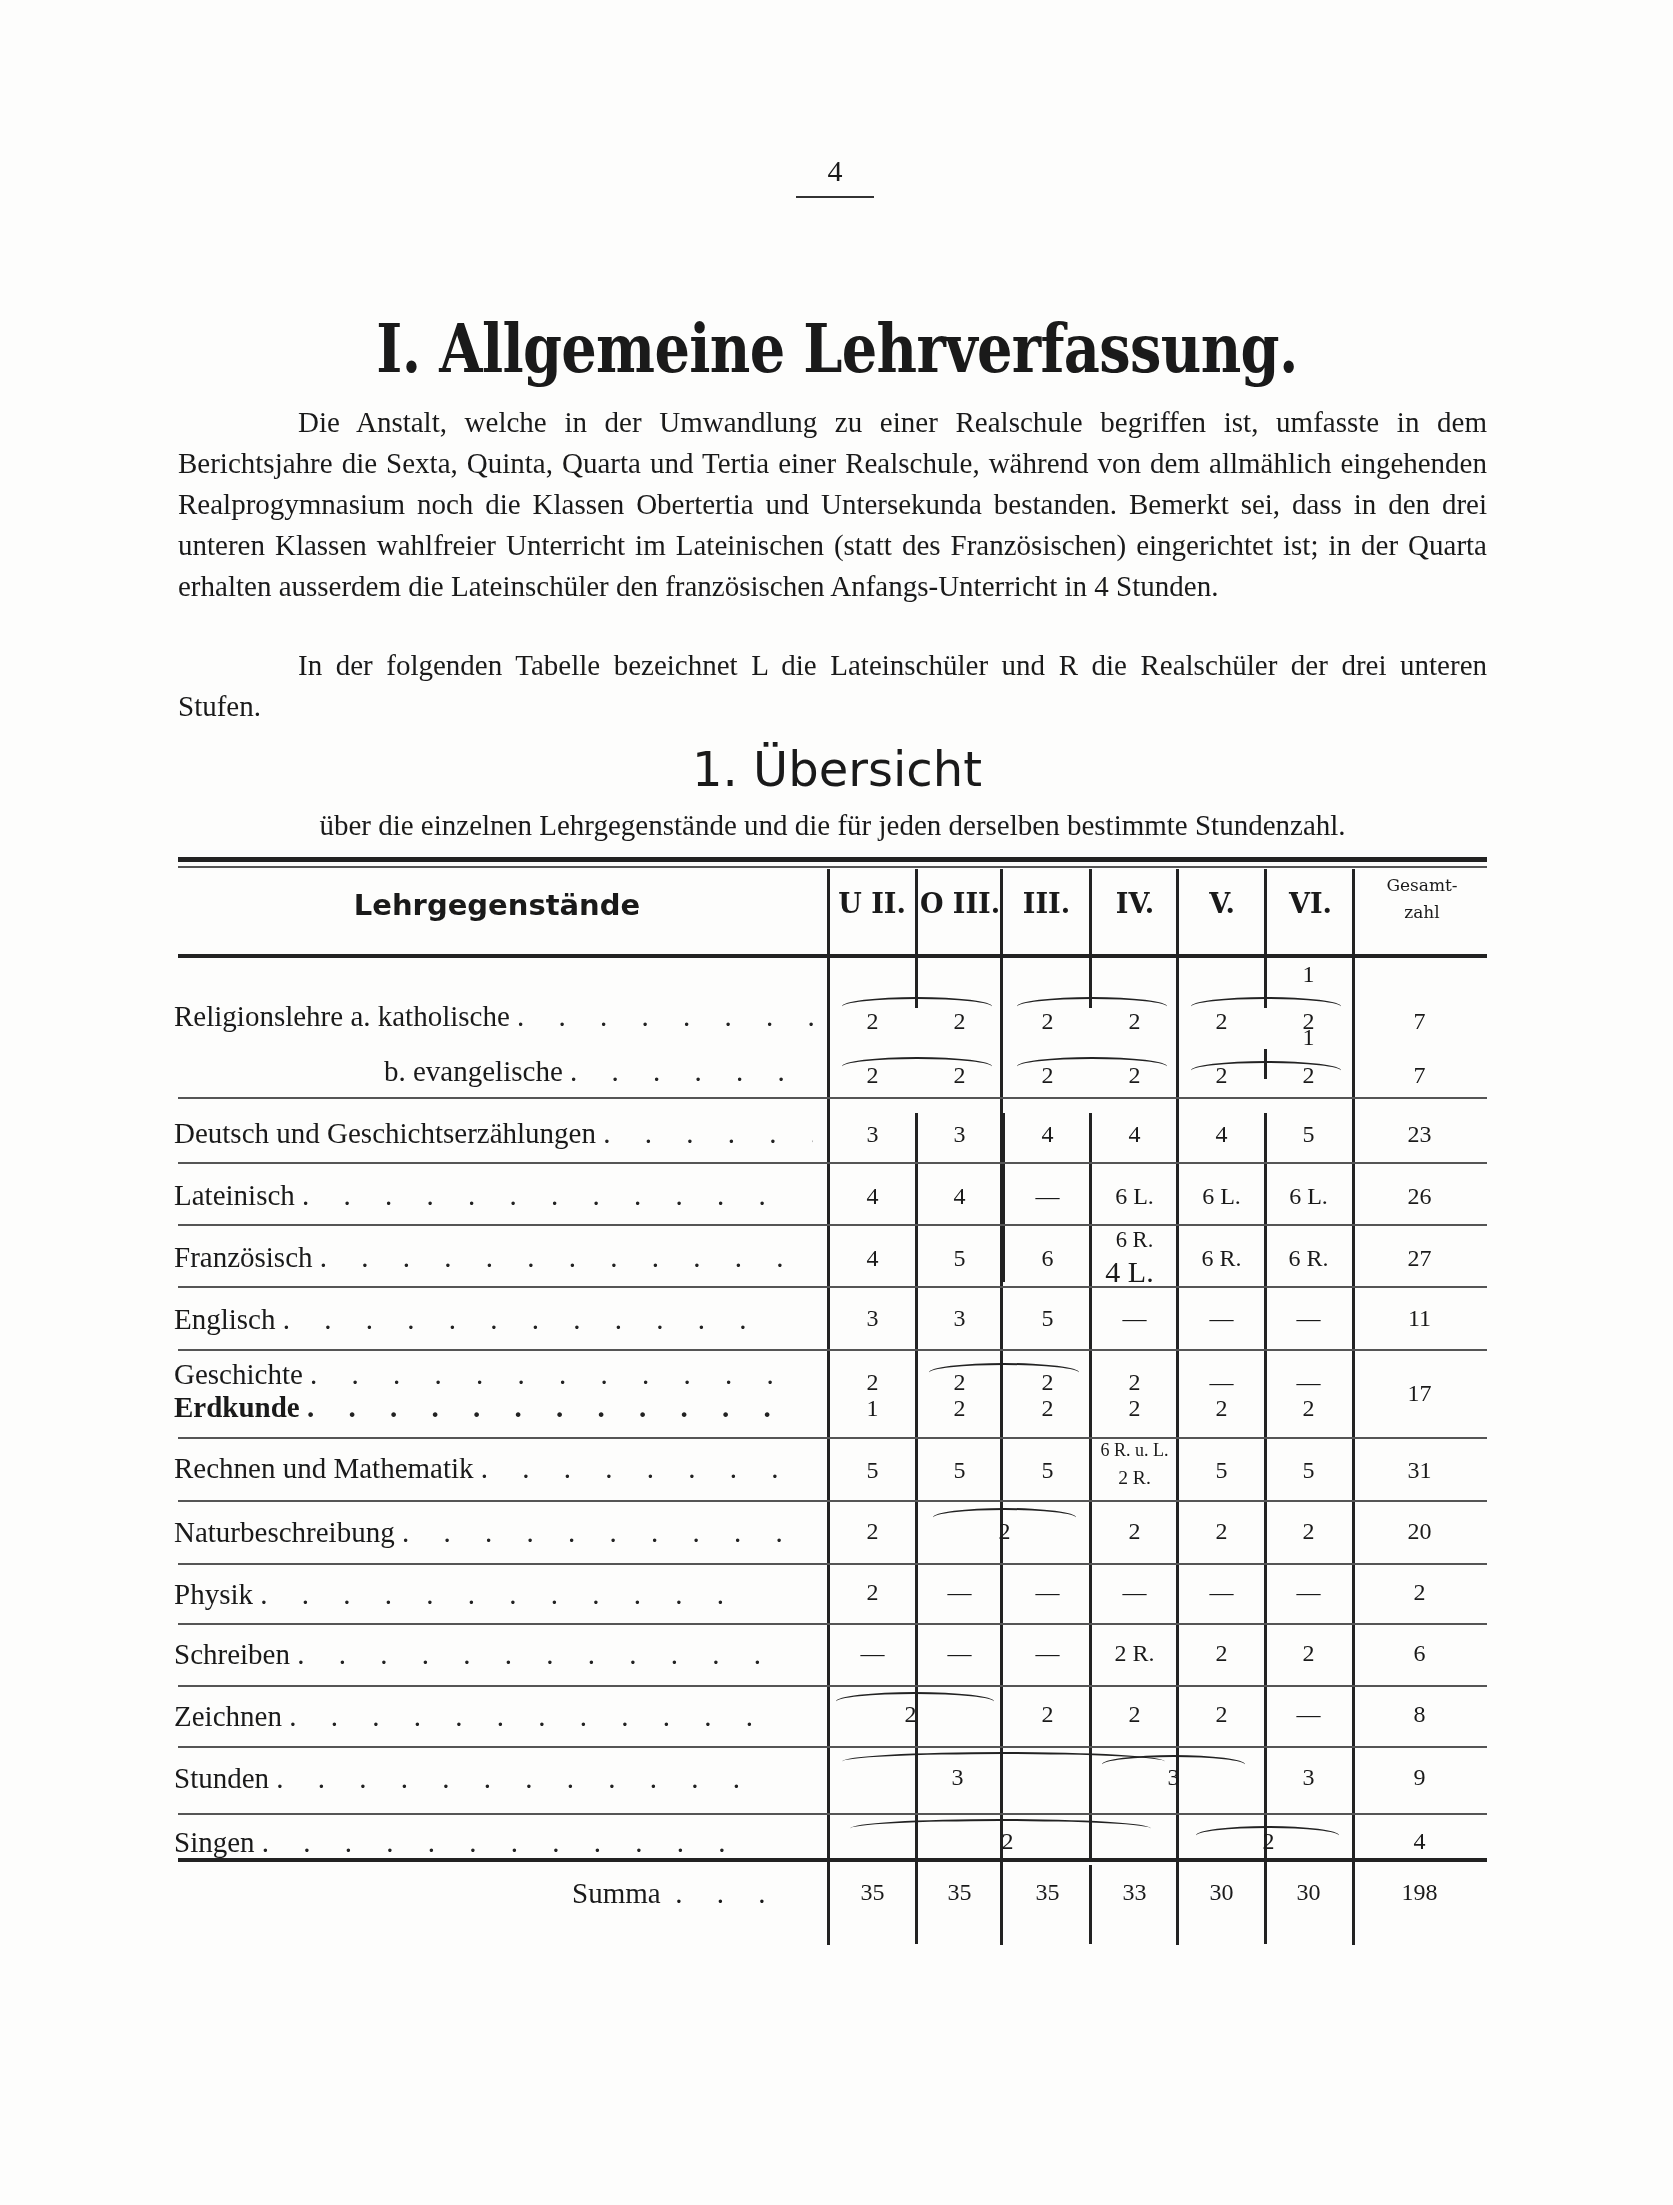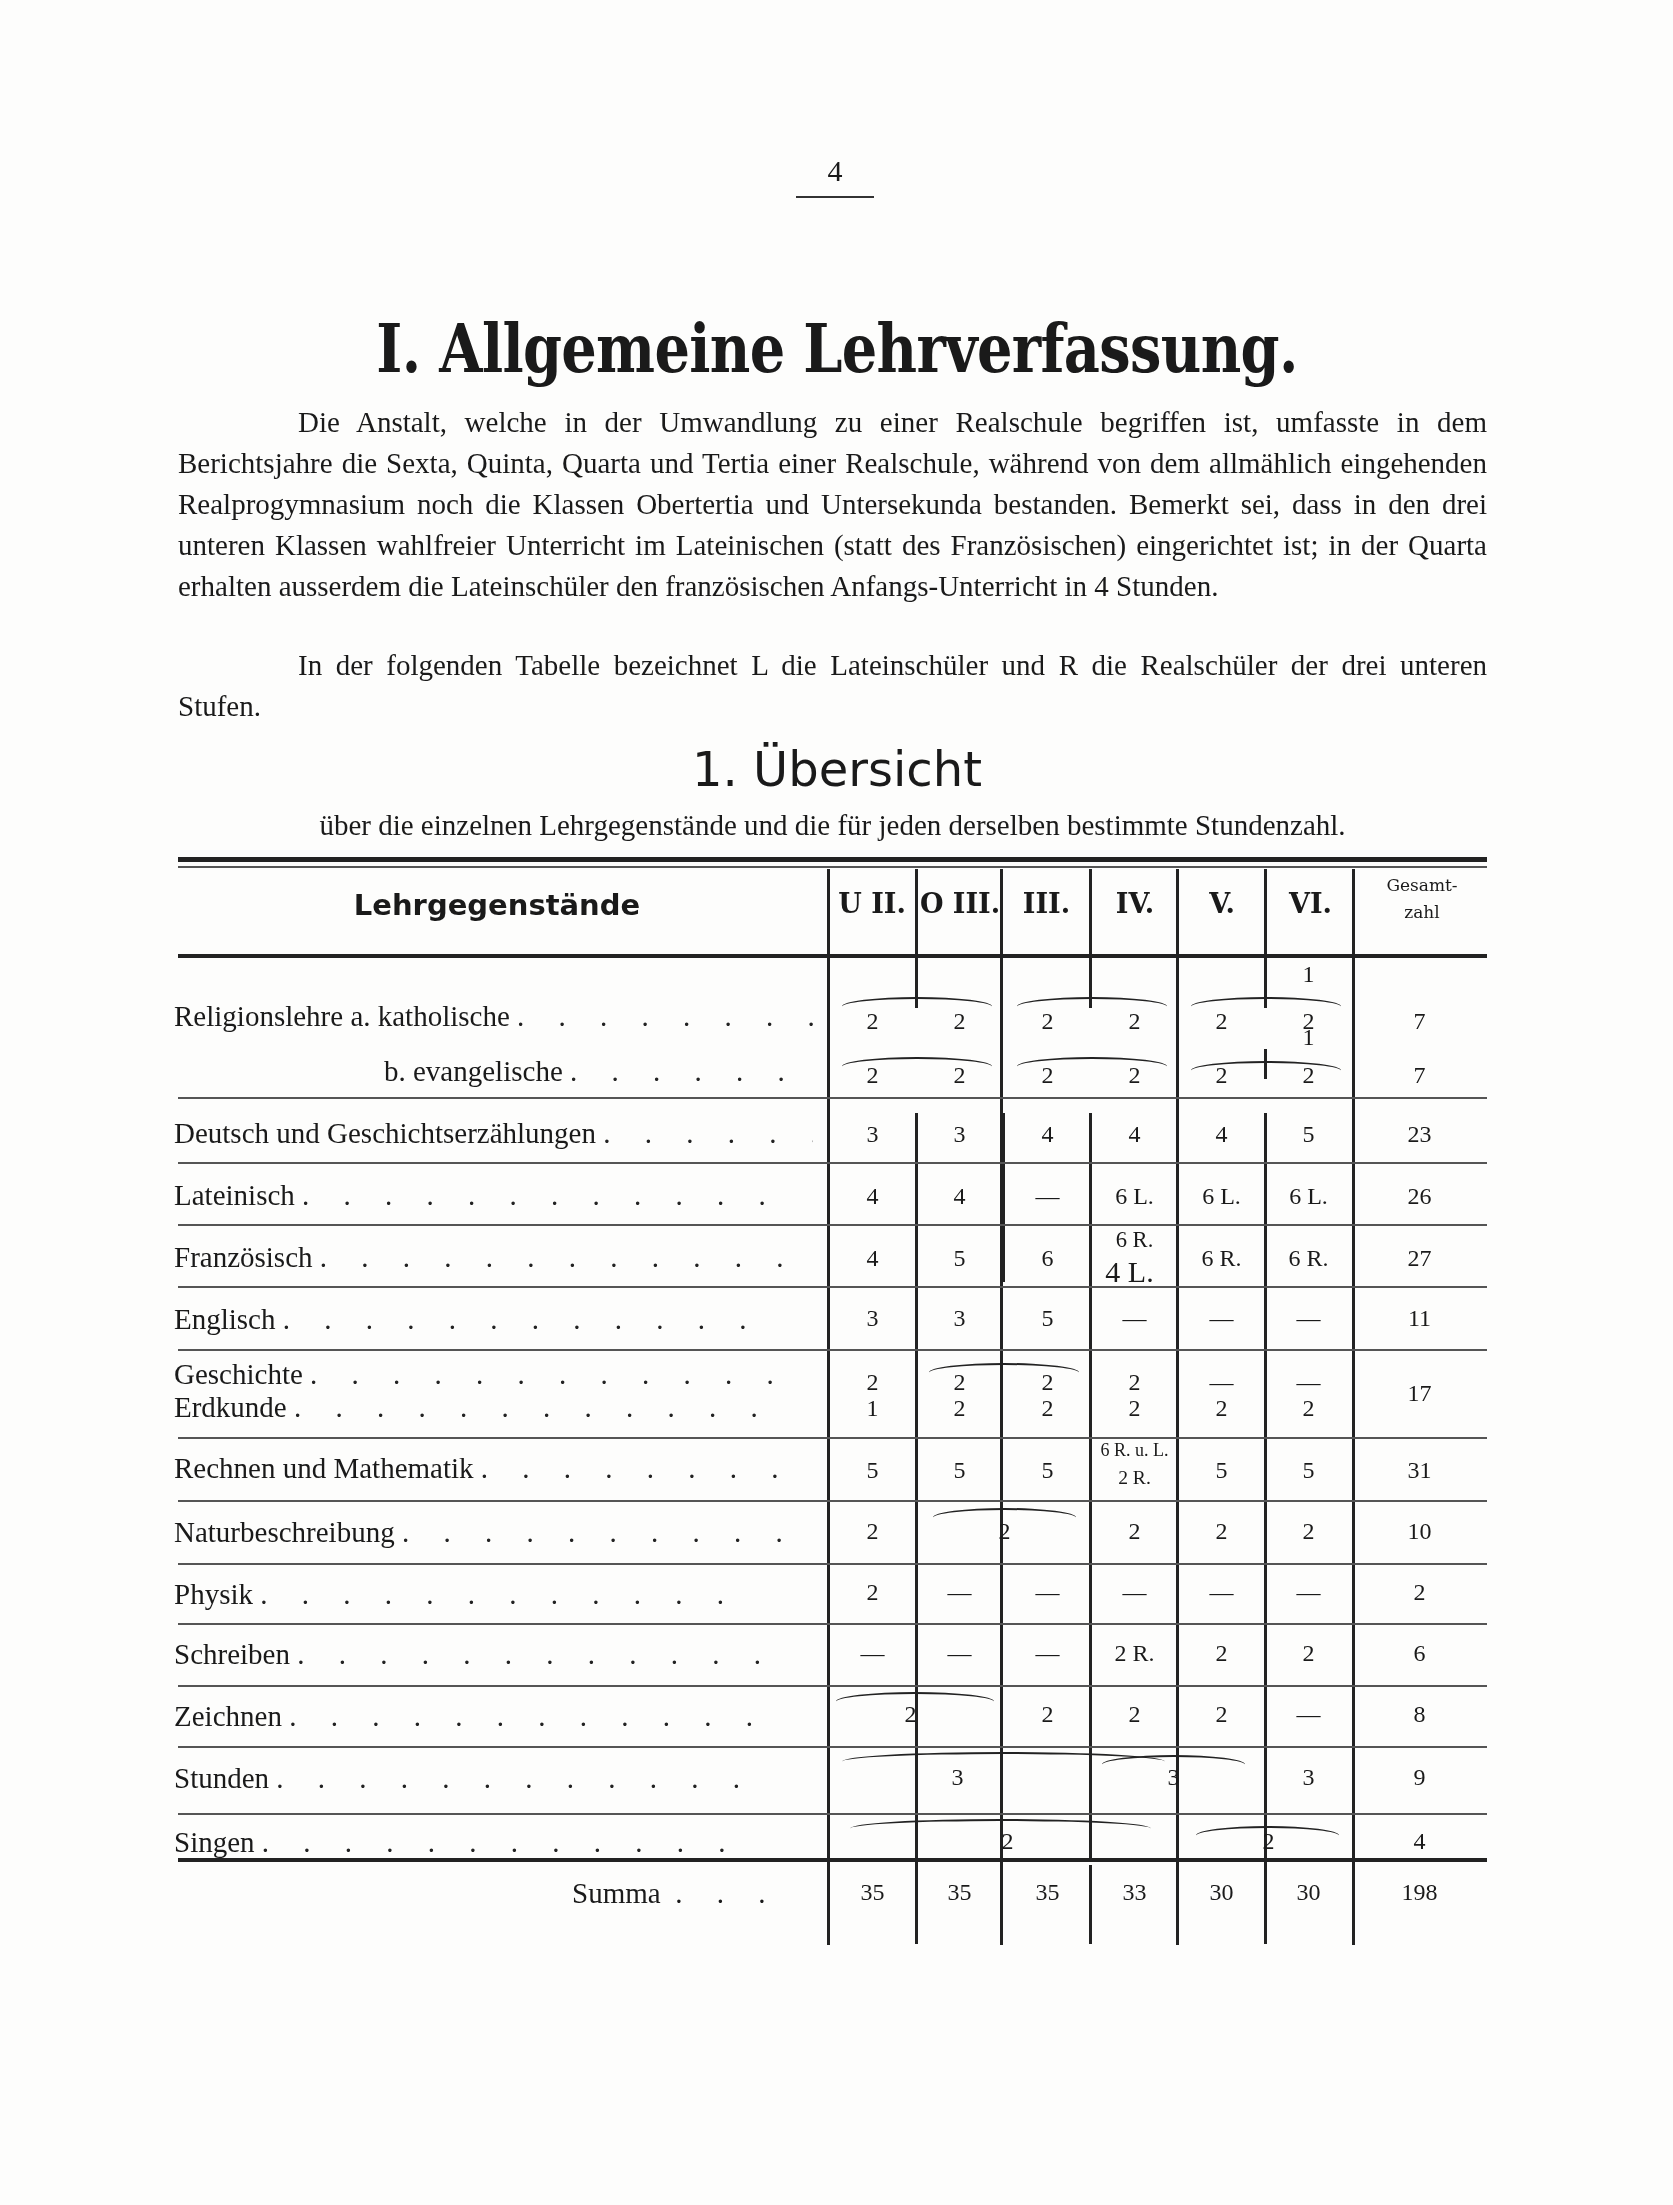--- a/index.html
+++ b/index.html
@@ -110,21 +110,21 @@
   <div class="brace" style="left:850px;top:1819px;width:301px;"></div>
   <div class="brace" style="left:1196px;top:1826px;width:143px;"></div>
 
   <div class="subj" style="top:1000px;"><span>Religionslehre a. katholische</span> <span class="dots">. . . . . . . . . . . .</span></div>
   <div class="subj" style="top:1055px;left:384px;width:430px;"><span>b. evangelische</span> <span class="dots">. . . . . . . . . . . .</span></div>
   <div class="subj" style="top:1117px;"><span>Deutsch und Geschichtserzählungen</span> <span class="dots">. . . . . . . . . . . .</span></div>
   <div class="subj" style="top:1179px;"><span>Lateinisch</span> <span class="dots">. . . . . . . . . . . .</span></div>
   <div class="subj" style="top:1241px;"><span>Französisch</span> <span class="dots">. . . . . . . . . . . .</span></div>
   <div class="subj" style="top:1303px;"><span>Englisch</span> <span class="dots">. . . . . . . . . . . .</span></div>
   <div class="subj" style="top:1358px;"><span>Geschichte</span> <span class="dots">. . . . . . . . . . . .</span></div>
-  <div class="subj" style="top:1391px;"><span>Erdkunde</span> <span class="dots">. . . . . . . . . . . .</span></div>
+  <div class="subj" style="top:1391px;font-weight:bold;"><span>Erdkunde</span> <span class="dots">. . . . . . . . . . . .</span></div>
   <div class="subj" style="top:1452px;"><span>Rechnen und Mathematik</span> <span class="dots">. . . . . . . . . . . .</span></div>
   <div class="subj" style="top:1516px;"><span>Naturbeschreibung</span> <span class="dots">. . . . . . . . . . . .</span></div>
   <div class="subj" style="top:1578px;"><span>Physik</span> <span class="dots">. . . . . . . . . . . .</span></div>
   <div class="subj" style="top:1638px;"><span>Schreiben</span> <span class="dots">. . . . . . . . . . . .</span></div>
   <div class="subj" style="top:1700px;"><span>Zeichnen</span> <span class="dots">. . . . . . . . . . . .</span></div>
   <div class="subj" style="top:1762px;"><span>Stunden</span> <span class="dots">. . . . . . . . . . . .</span></div>
   <div class="subj" style="top:1826px;"><span>Singen</span> <span class="dots">. . . . . . . . . . . .</span></div>
   <div class="summa"><span>Summa</span>&nbsp;&nbsp;<span class="dots" style="letter-spacing:13.5px;">. . .</span></div>
 
   <div id="cells">
@@ -192,21 +192,21 @@
       <div class="cell" style="left: 1180px; top: 1457px; width: 83px;">5</div>
       <div class="cell" style="left: 1267px; top: 1457px; width: 83px;">5</div>
       <div class="cell" style="left: 1378px; top: 1457px; width: 83px;">31</div>
       <div class="cell" style="left: 1093px; top: 1440px; width: 83px; font-size: 18px;">6 R. u. L.</div>
       <div class="cell" style="left: 1093px; top: 1467px; width: 83px; font-size: 19.6px;">2 R.</div>
       <div class="cell" style="left: 831px; top: 1518px; width: 83px;">2</div>
       <div class="cell" style="left: 963px; top: 1518px; width: 83px;">2</div>
       <div class="cell" style="left: 1093px; top: 1518px; width: 83px;">2</div>
       <div class="cell" style="left: 1180px; top: 1518px; width: 83px;">2</div>
       <div class="cell" style="left: 1267px; top: 1518px; width: 83px;">2</div>
-      <div class="cell" style="left: 1378px; top: 1518px; width: 83px;">10</div>
+      <div class="cell" style="left: 1378px; top: 1518px; width: 83px;">20</div>
       <div class="cell" style="left: 831px; top: 1579px; width: 83px;">2</div>
       <div class="cell" style="left: 918px; top: 1579px; width: 83px;">—</div>
       <div class="cell" style="left: 1006px; top: 1579px; width: 83px;">—</div>
       <div class="cell" style="left: 1093px; top: 1579px; width: 83px;">—</div>
       <div class="cell" style="left: 1180px; top: 1579px; width: 83px;">—</div>
       <div class="cell" style="left: 1267px; top: 1579px; width: 83px;">—</div>
       <div class="cell" style="left: 1378px; top: 1579px; width: 83px;">2</div>
       <div class="cell" style="left: 831px; top: 1640px; width: 83px;">—</div>
       <div class="cell" style="left: 918px; top: 1640px; width: 83px;">—</div>
       <div class="cell" style="left: 1006px; top: 1640px; width: 83px;">—</div>

